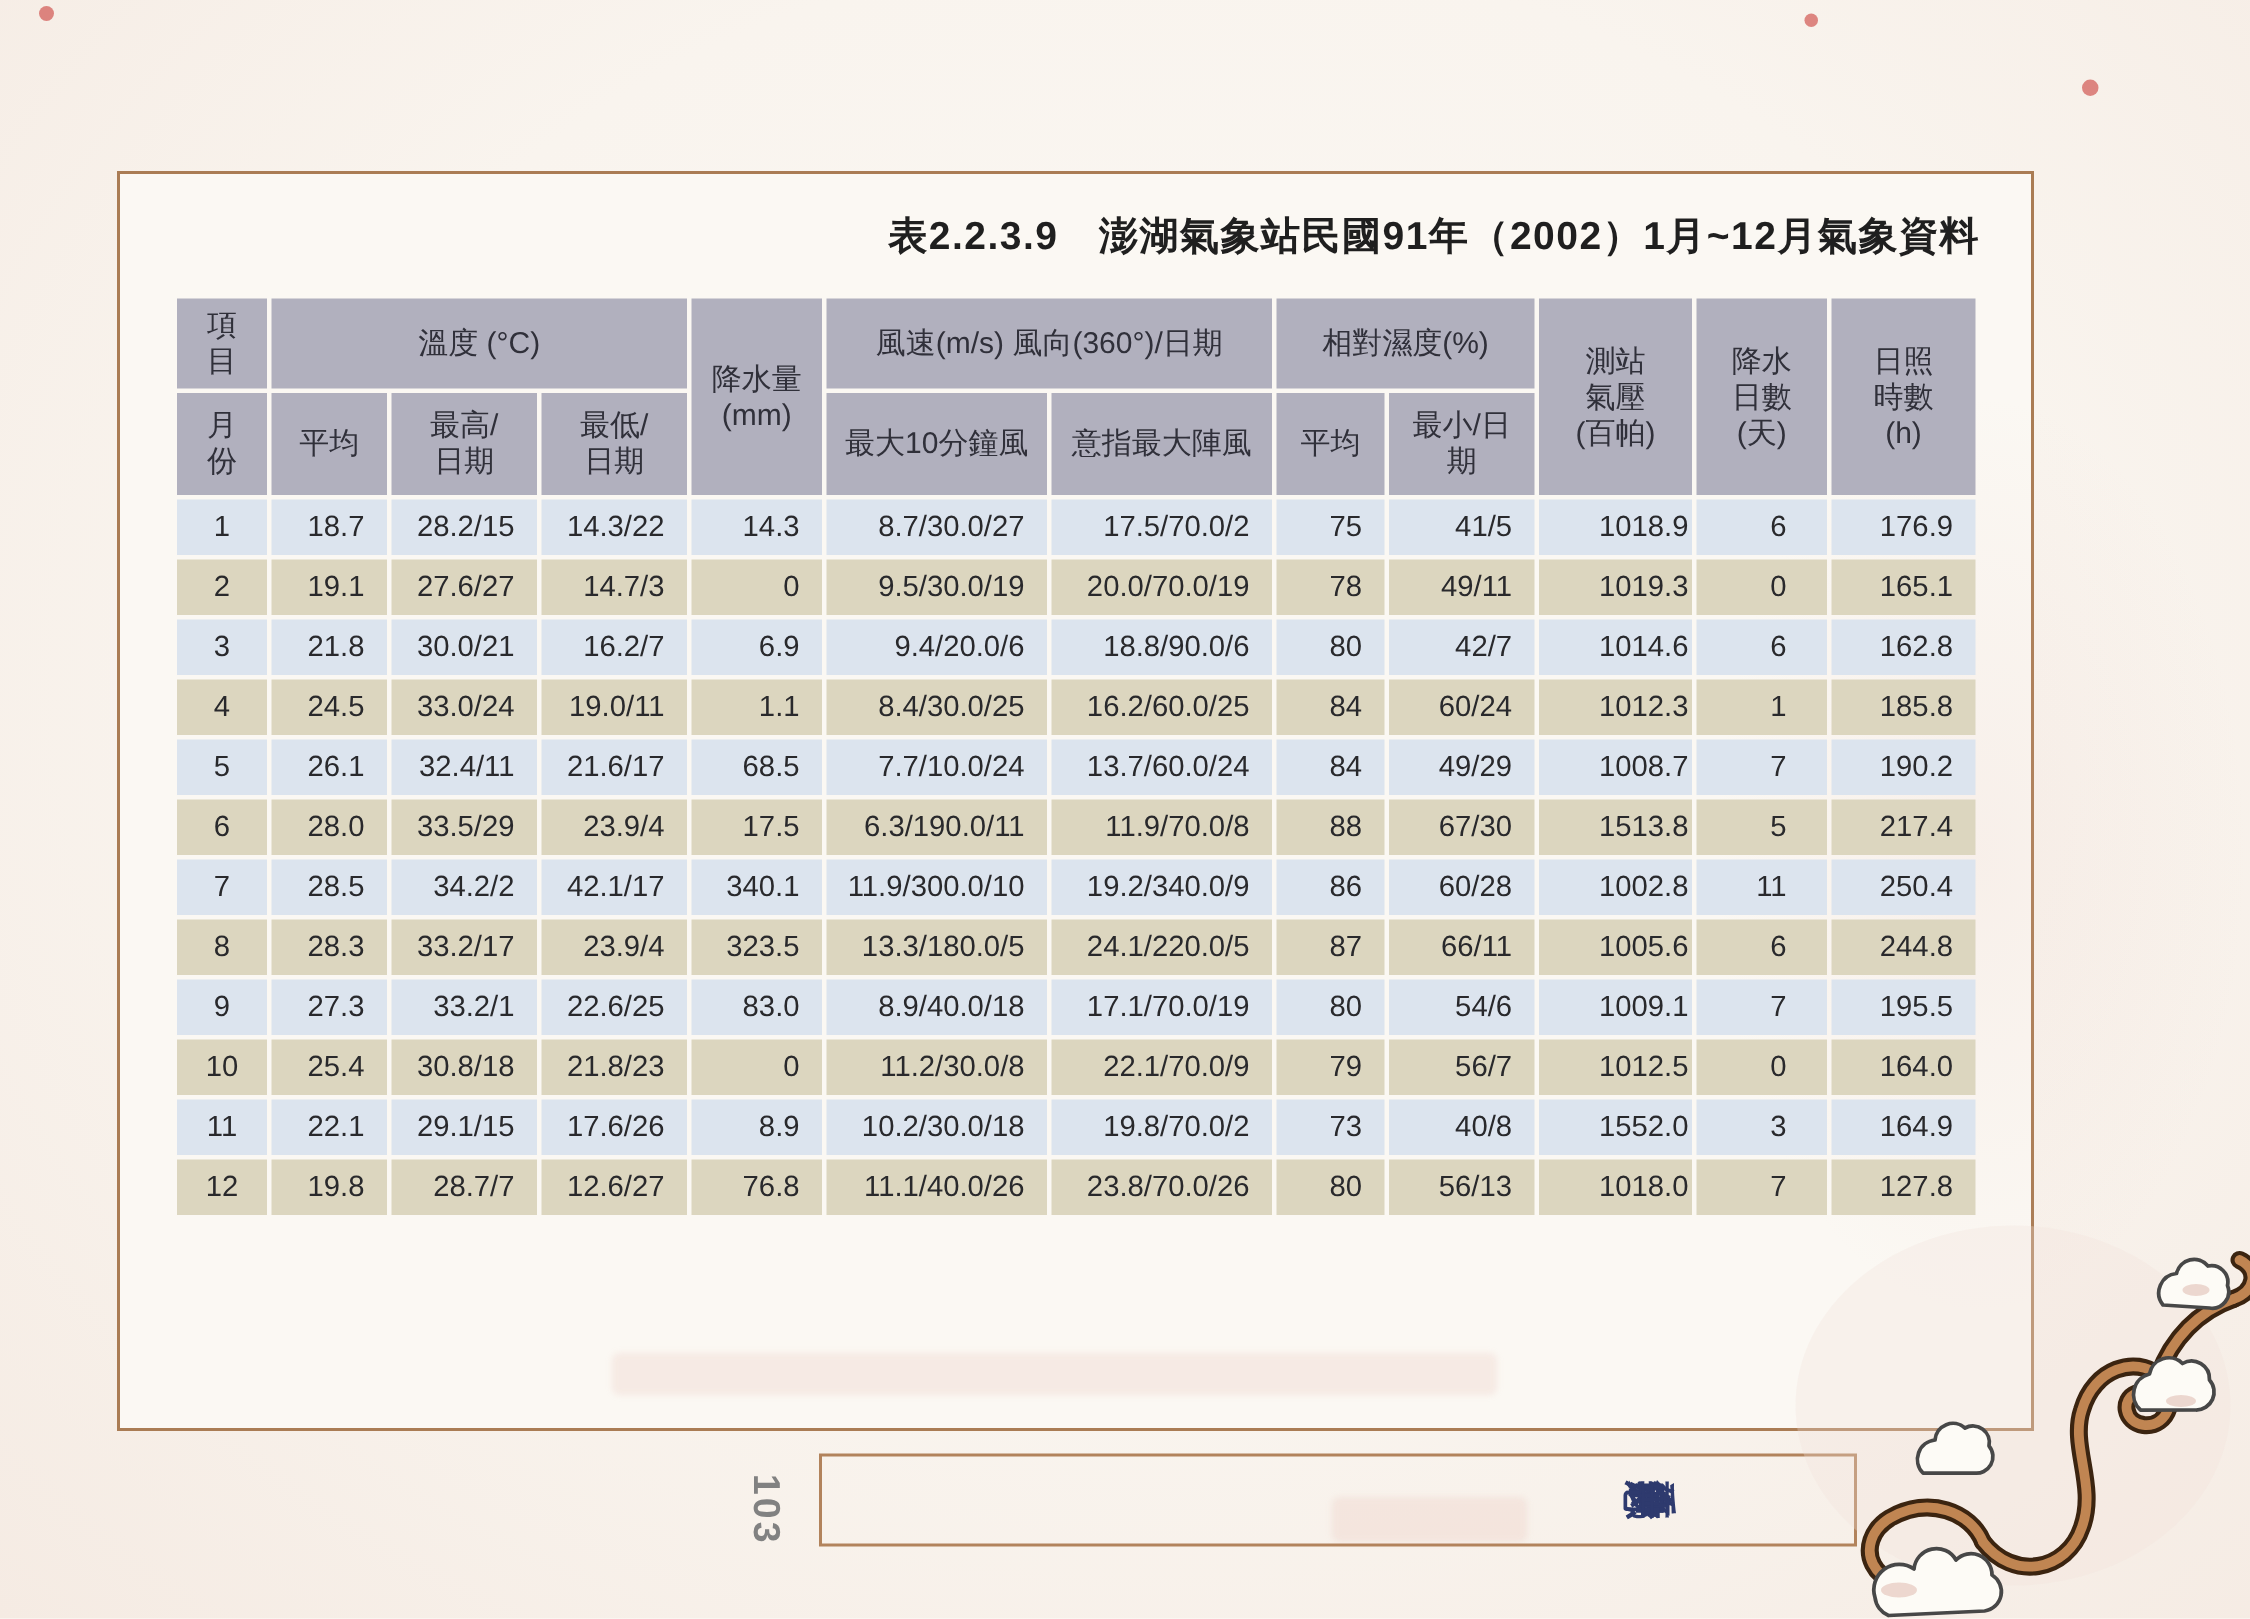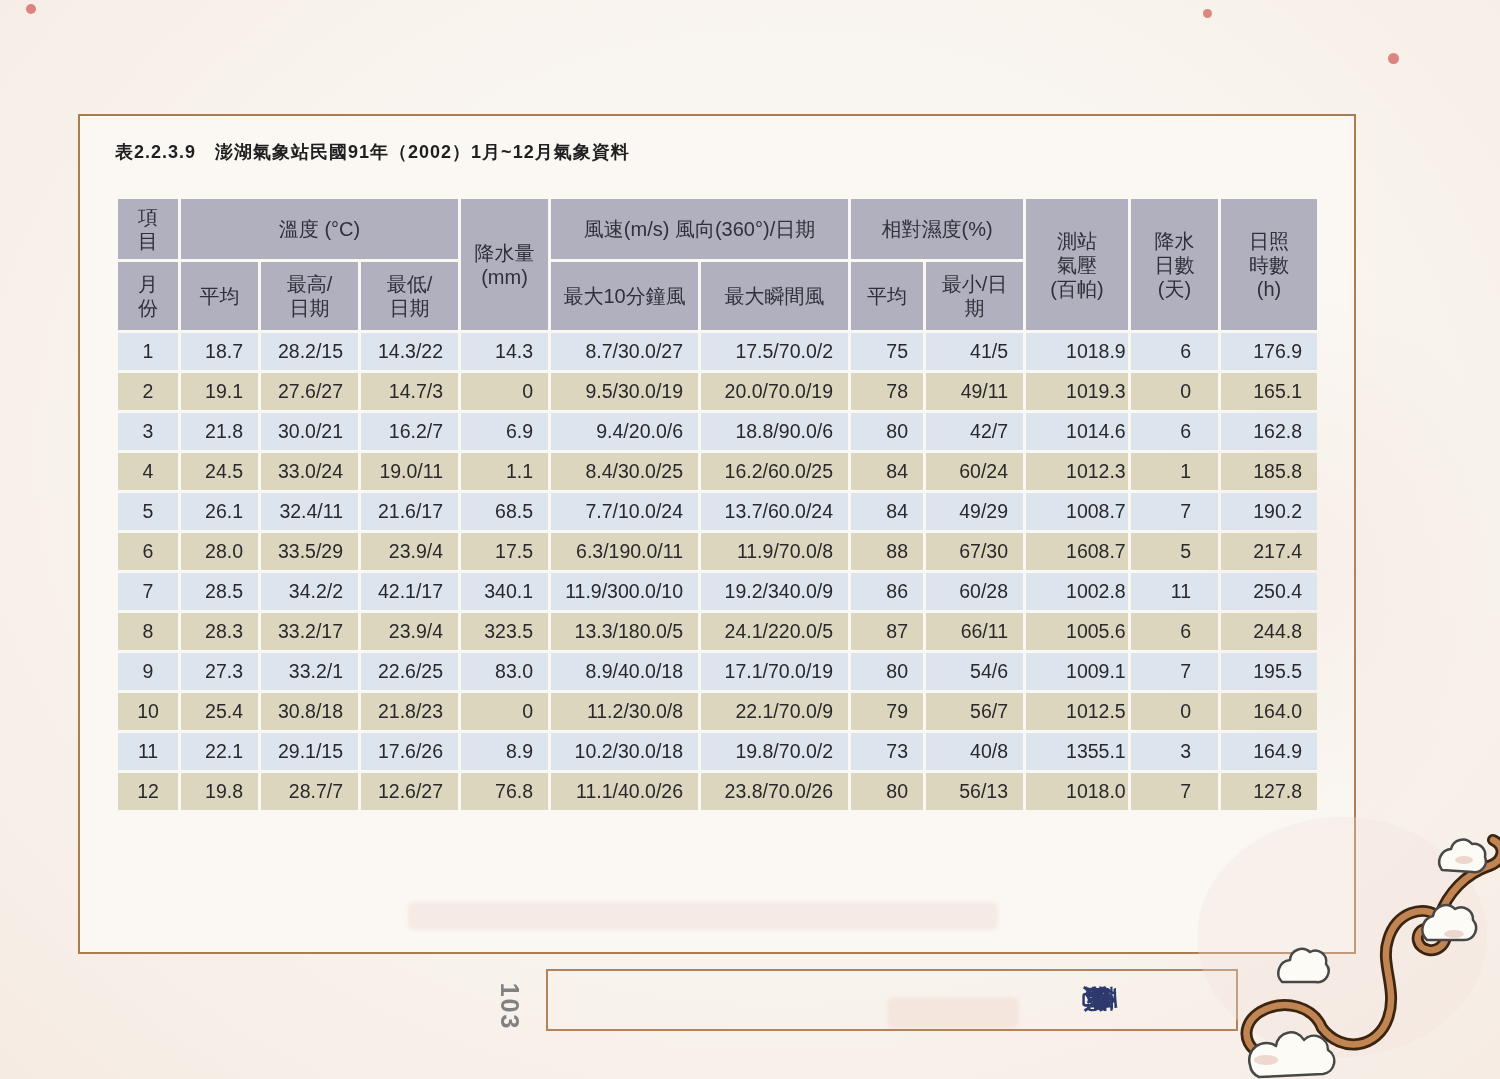--- a/index.html
+++ b/index.html
@@ -15,22 +15,22 @@
     position:absolute;left:78px;top:114px;width:1274px;height:836px;
     border:2px solid #aa7c54;background:#fbf8f3;z-index:1;
   }
   
   .ghost{position:absolute;background:rgba(224,164,150,0.16);border-radius:5px;filter:blur(2px);z-index:2;}
   .ghost-blob{position:absolute;left:1140px;top:260px;width:360px;height:620px;z-index:2;
     background:radial-gradient(ellipse at center, rgba(226,186,176,0.14) 0%, rgba(226,186,176,0) 70%);}
   .speck{position:absolute;background:rgba(198,44,40,0.55);border-radius:50%;filter:blur(0.5px);z-index:2;}
   
   .doc-title{
-    position:absolute;left:115px;top:140px;width:1205px;text-align:left;
-    font-size:18px;font-weight:600;letter-spacing:1px;color:#1f1f1f;z-index:3;
+    position:absolute;left:115px;top:140px;width:1205px;text-align:right;
+    font-size:26px;font-weight:600;letter-spacing:1px;color:#1f1f1f;z-index:3;
   }
   
   .tbl-wrap{position:absolute;left:115px;top:196px;z-index:3;}
   table.weather{border-collapse:separate;border-spacing:3px;table-layout:fixed;width:1205px;}
   table.weather th,table.weather td{
     box-sizing:border-box;vertical-align:middle;font-weight:normal;
     white-space:pre-line;overflow:visible;
   }
   table.weather th{
     background:#b1b0be;color:#30303a;font-size:20px;line-height:1.2;text-align:center;padding:2px 2px;
@@ -113,21 +113,21 @@
     </tr>
     <tr class="hr2">
       <th>月
 份</th>
       <th>平均</th>
       <th>最高/
 日期</th>
       <th>最低/
 日期</th>
       <th class="nowrap">最大10分鐘風</th>
-      <th class="nowrap">最大瞬間風</th>
+      <th class="nowrap">意指最大陣風</th>
       <th>平均</th>
       <th>最小/日
 期</th>
     </tr>
   </thead>
   <tbody>
         <tr class="odd">
           <td class="c0">1</td>
           <td class="c1">18.7</td>
           <td class="c2">28.2/15</td>
@@ -200,21 +200,21 @@
         <tr class="even">
           <td class="c0">6</td>
           <td class="c1">28.0</td>
           <td class="c2">33.5/29</td>
           <td class="c3">23.9/4</td>
           <td class="c4">17.5</td>
           <td class="c5">6.3/190.0/11</td>
           <td class="c6">11.9/70.0/8</td>
           <td class="c7">88</td>
           <td class="c8">67/30</td>
-          <td class="c9">1608.7</td>
+          <td class="c9">1513.8</td>
           <td class="c10">5</td>
           <td class="c11">217.4</td>
         </tr>
         <tr class="odd">
           <td class="c0">7</td>
           <td class="c1">28.5</td>
           <td class="c2">34.2/2</td>
           <td class="c3">42.1/17</td>
           <td class="c4">340.1</td>
           <td class="c5">11.9/300.0/10</td>
@@ -270,21 +270,21 @@
         <tr class="odd">
           <td class="c0">11</td>
           <td class="c1">22.1</td>
           <td class="c2">29.1/15</td>
           <td class="c3">17.6/26</td>
           <td class="c4">8.9</td>
           <td class="c5">10.2/30.0/18</td>
           <td class="c6">19.8/70.0/2</td>
           <td class="c7">73</td>
           <td class="c8">40/8</td>
-          <td class="c9">1355.1</td>
+          <td class="c9">1552.0</td>
           <td class="c10">3</td>
           <td class="c11">164.9</td>
         </tr>
         <tr class="even">
           <td class="c0">12</td>
           <td class="c1">19.8</td>
           <td class="c2">28.7/7</td>
           <td class="c3">12.6/27</td>
           <td class="c4">76.8</td>
           <td class="c5">11.1/40.0/26</td>

